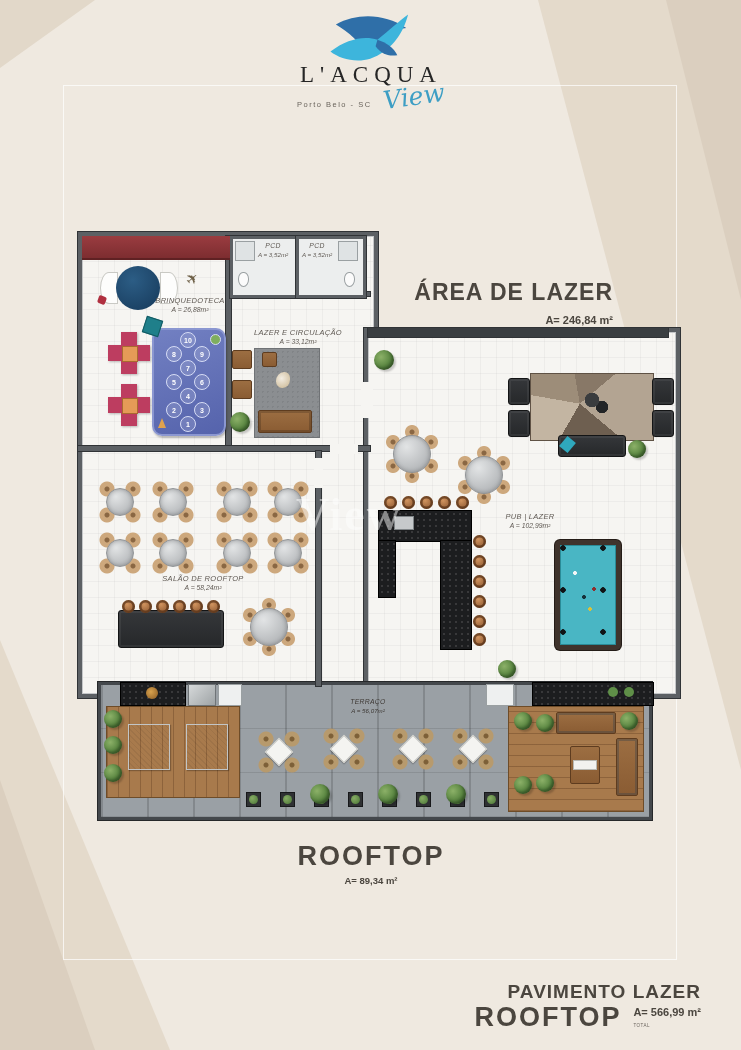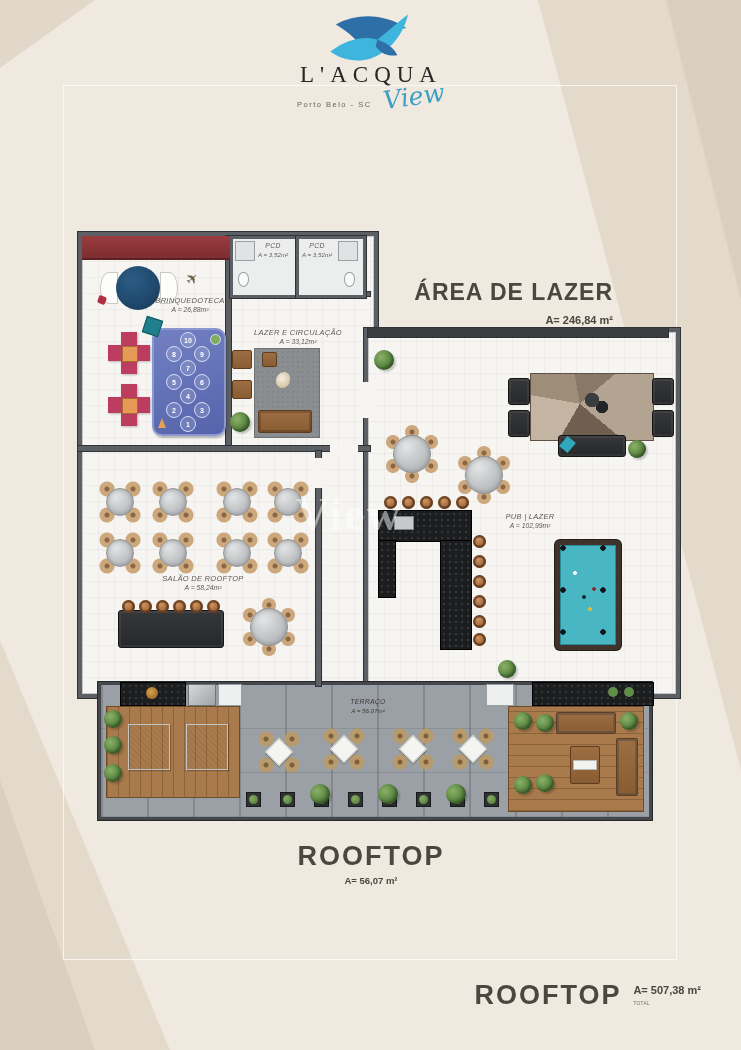--- a/index.html
+++ b/index.html
@@ -355,26 +355,27 @@
     <div style="position:absolute;left:540px;top:455px;width:10px;height:10px;
          border-radius:50%;background:#5f8f48;z-index:13;"></div>
     <div style="position:absolute;left:556px;top:455px;width:10px;height:10px;
          border-radius:50%;background:#5f8f48;z-index:13;"></div>
   </div>
 
   <div class="watermark">View</div>
 
   <div class="headline" style="left:271px;top:841px;width:200px;">
     <div style="font-size:27px;letter-spacing:2px;">ROOFTOP</div>
-    <div style="font-size:9.5px;margin-top:3px;">A= 56,07 m²</div>
+    <div style="font-size:9.5px;margin-top:3px;">A= 89,34 m²</div>
   </div>
 
   <div class="footer">
+    <div class="l1">PAVIMENTO LAZER</div>
     <div class="l2">
       <span class="big">ROOFTOP</span>
       <span class="sm">
-        <span>A= 507,38 m²</span><br>
+        <span>A= 566,99 m²</span><br>
         <span class="note">TOTAL</span>
       </span>
     </div>
   </div>
 
 </div>
 
 </body></html>

